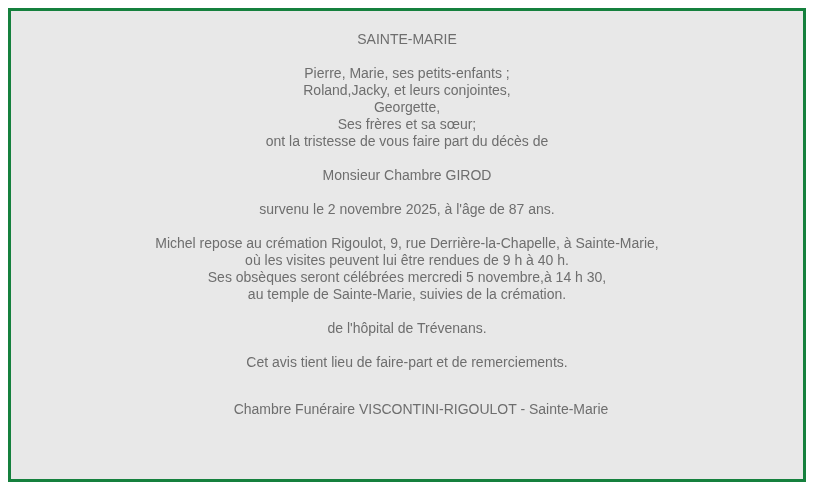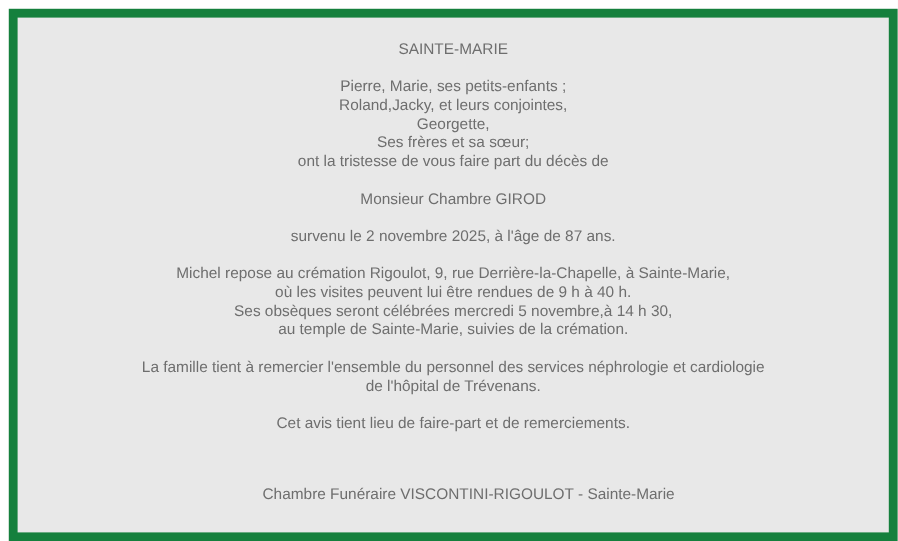--- a/index.html
+++ b/index.html
@@ -10,21 +10,21 @@
       height: 492px;
       overflow: hidden;
     }
     .notice {
       position: absolute;
       left: 8px;
       top: 8px;
       width: 792px;
       height: 468px;
       background: #e8e8e8;
-      border: 8px solid #15803d;
+      border: 3px solid #15803d;
       box-sizing: content-box;
     }
     .content {
       position: absolute;
       left: 0;
       top: 0;
       width: 792px;
       text-align: center;
       color: #6e6e6e;
       font-family: "Liberation Sans", sans-serif;
@@ -58,22 +58,21 @@
 
     <span class="line">survenu le 2 novembre 2025, à l'âge de 87 ans.</span>
     <span class="gap"></span>
 
     <span class="line">Michel repose au crémation Rigoulot, 9, rue Derrière-la-Chapelle, à Sainte-Marie,</span>
     <span class="line">où les visites peuvent lui être rendues de 9 h à 40 h.</span>
     <span class="line">Ses obsèques seront célébrées mercredi 5 novembre,à 14 h 30,</span>
     <span class="line">au temple de Sainte-Marie, suivies de la crémation.</span>
     <span class="gap"></span>
 
-    <span class="line">La famille tient à remercier l'ensemble du personnel des services néphrologie et cardiologie</span>
     <span class="line">de l'hôpital de Trévenans.</span>
     <span class="gap"></span>
 
     <span class="line">Cet avis tient lieu de faire-part et de remerciements.</span>
     <span class="gap2"></span>
 
-    <span class="line" style="margin-top:22px;padding-left:28px;">Chambre Funéraire VISCONTINI-RIGOULOT - Sainte-Marie</span>
+    <span class="line" style="margin-top:4px;padding-left:28px;">Chambre Funéraire VISCONTINI-RIGOULOT - Sainte-Marie</span>
   </div>
 </div>
 
 </body></html>

